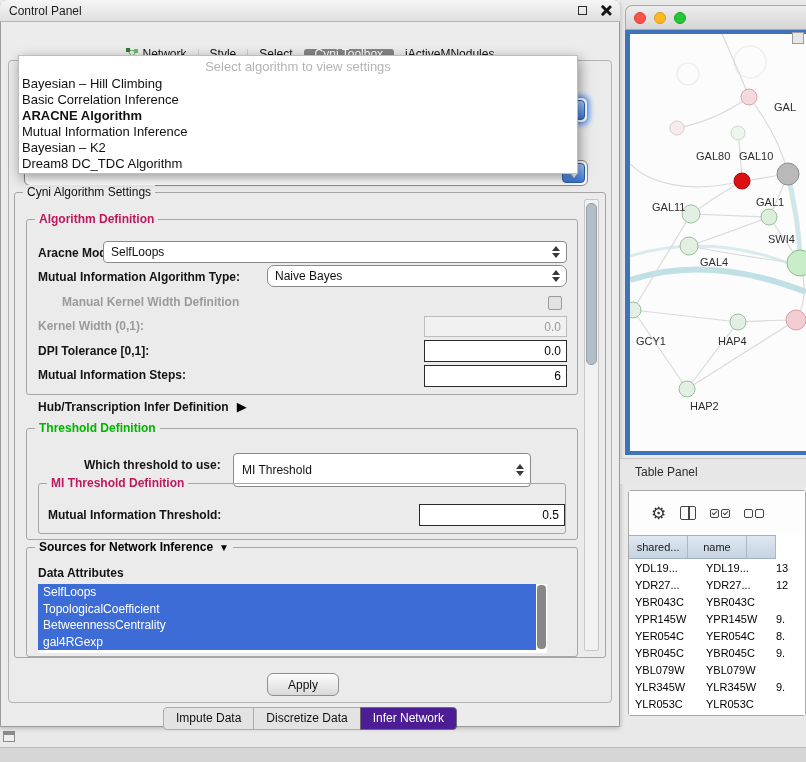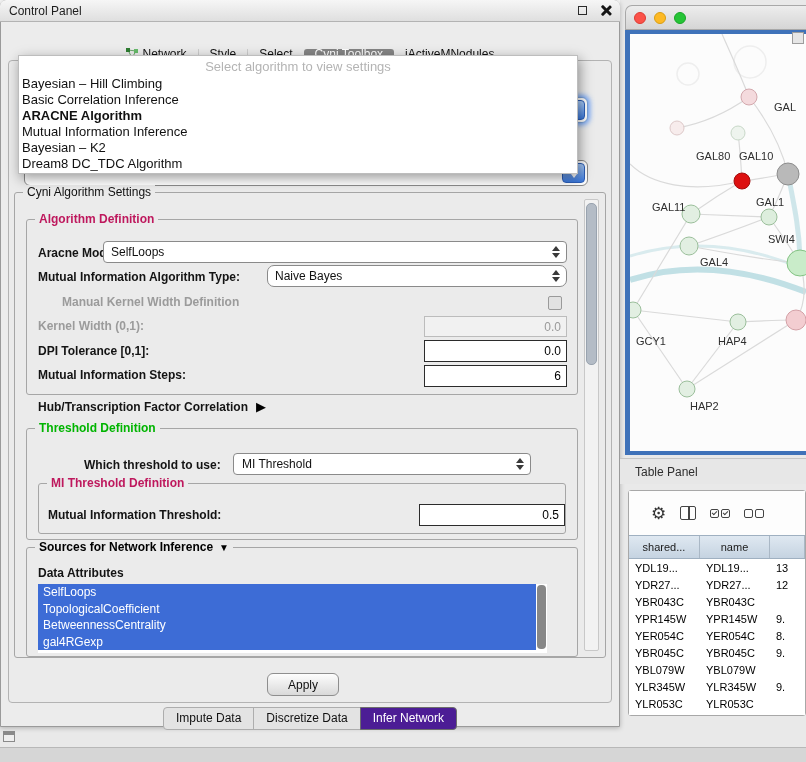--- a/index.html
+++ b/index.html
@@ -108,21 +108,21 @@
   .tbl-win { left:628px; top:490px; width:178px; height:226px; background:#fff; border:1px solid #a8a8a8;
              border-radius:3px; overflow:hidden; }
   .tbl-toolbar { left:629px; top:491px; width:176px; height:44px; background:#fdfdfd; display:flex; align-items:center; gap:14px; padding-left:22px; }
   .gear { font-size:17px; color:#333; line-height:1; }
   .colicon { position:relative; width:16px; height:14px; border:1.5px solid #444; border-radius:2px; }
   .colicon::after { content:""; position:absolute; left:50%; top:0; width:1.5px; height:100%; background:#444; }
   .cbpair { display:flex; gap:2px; }
   .mini-cb { position:relative; width:9px; height:9px; border:1.5px solid #444; border-radius:2px; }
   .mini-cb.ck::after { content:""; position:absolute; left:1px; top:1.5px; width:4px; height:2px;
                        border-left:1.5px solid #444; border-bottom:1.5px solid #444; transform:rotate(-45deg); }
-  .tbl-head { left:629px; top:535px; width:176px; height:24px; display:flex;
+  .tbl-head { left:629px; top:535px; width:147px; height:24px; display:flex;
               background:linear-gradient(#dfe8f1,#c5d3e1); border-top:1px solid #9fb0c1; border-bottom:1px solid #9fb0c1; }
   .hcell { display:flex; align-items:center; justify-content:center; font-size:11px; color:#1a1a1a;
            border-right:1px solid #aab8c6; overflow:hidden; white-space:nowrap; }
   .trow { display:flex; height:17px; }
   .tcell { display:flex; align-items:center; padding-left:6px; font-size:11px; color:#000; overflow:hidden; white-space:nowrap; }
   .w1 { width:71px; } .w2 { width:70px; } .w3 { width:35px; }
 
   .bottom-band { left:0; top:747px; width:806px; height:15px; background:#d6d6d6; border-top:1px solid #b8b8b8; }
   .top-strip { left:0; top:0; width:620px; height:8px; background:#f7f7f7; }
   .restore-ic { left:3px; top:731px; width:12px; height:11px; border:1px solid #8a8a8a; background:#efefef; }
@@ -231,32 +231,32 @@
   <div class="abs lbl dis" style="left:38px; top:319px;">Kernel Width (0,1):</div>
   <input class="abs jinput dis" style="left: 424px; top: 316px; width: 143px; height: 21px;" value="0.0">
 
   <div class="abs lbl" style="left:38px; top:344px;">DPI Tolerance [0,1]:</div>
   <input class="abs jinput" style="left: 424px; top: 340px; width: 143px; height: 22px;" value="0.0">
 
   <div class="abs lbl" style="left:38px; top:368px;">Mutual Information Steps:</div>
   <input class="abs jinput" style="left: 424px; top: 365px; width: 143px; height: 22px;" value="6">
 
   <div class="abs" style="left:38px; top:399px; display:flex; align-items:center; gap:8px;">
-    <span class="lbl">Hub/Transcription Factor Correlation</span>
+    <span class="lbl">Hub/Transcription Infer Definition</span>
     <span class="tri-glyph" style="font-size:13px;">▶</span>
   </div>
 
   <div class="abs group" style="left:26px; top:428px; width:552px; height:112px;">
     <span class="legend green">
       <span>Threshold Definition</span>
     </span>
   </div>
 
   <div class="abs lbl" style="left:84px; top:458px;">Which threshold to use:</div>
-  <div class="abs jcombo" style="left:233px; top:453px; width:298px; height:22px;padding-left:8px;">
+  <div class="abs jcombo" style="left:233px; top:453px; width:298px; height:34px;padding-left:8px;">
     <span class="val">MI Threshold</span>
     <span class="arrows">
         <span class="tri-u"></span>
         <span class="tri-d"></span>
       </span>
   </div>
 
   <div class="abs group" style="left:38px; top:483px; width:528px; height:51px;">
     <span class="legend blue">
       <span>MI Threshold Definition</span>

